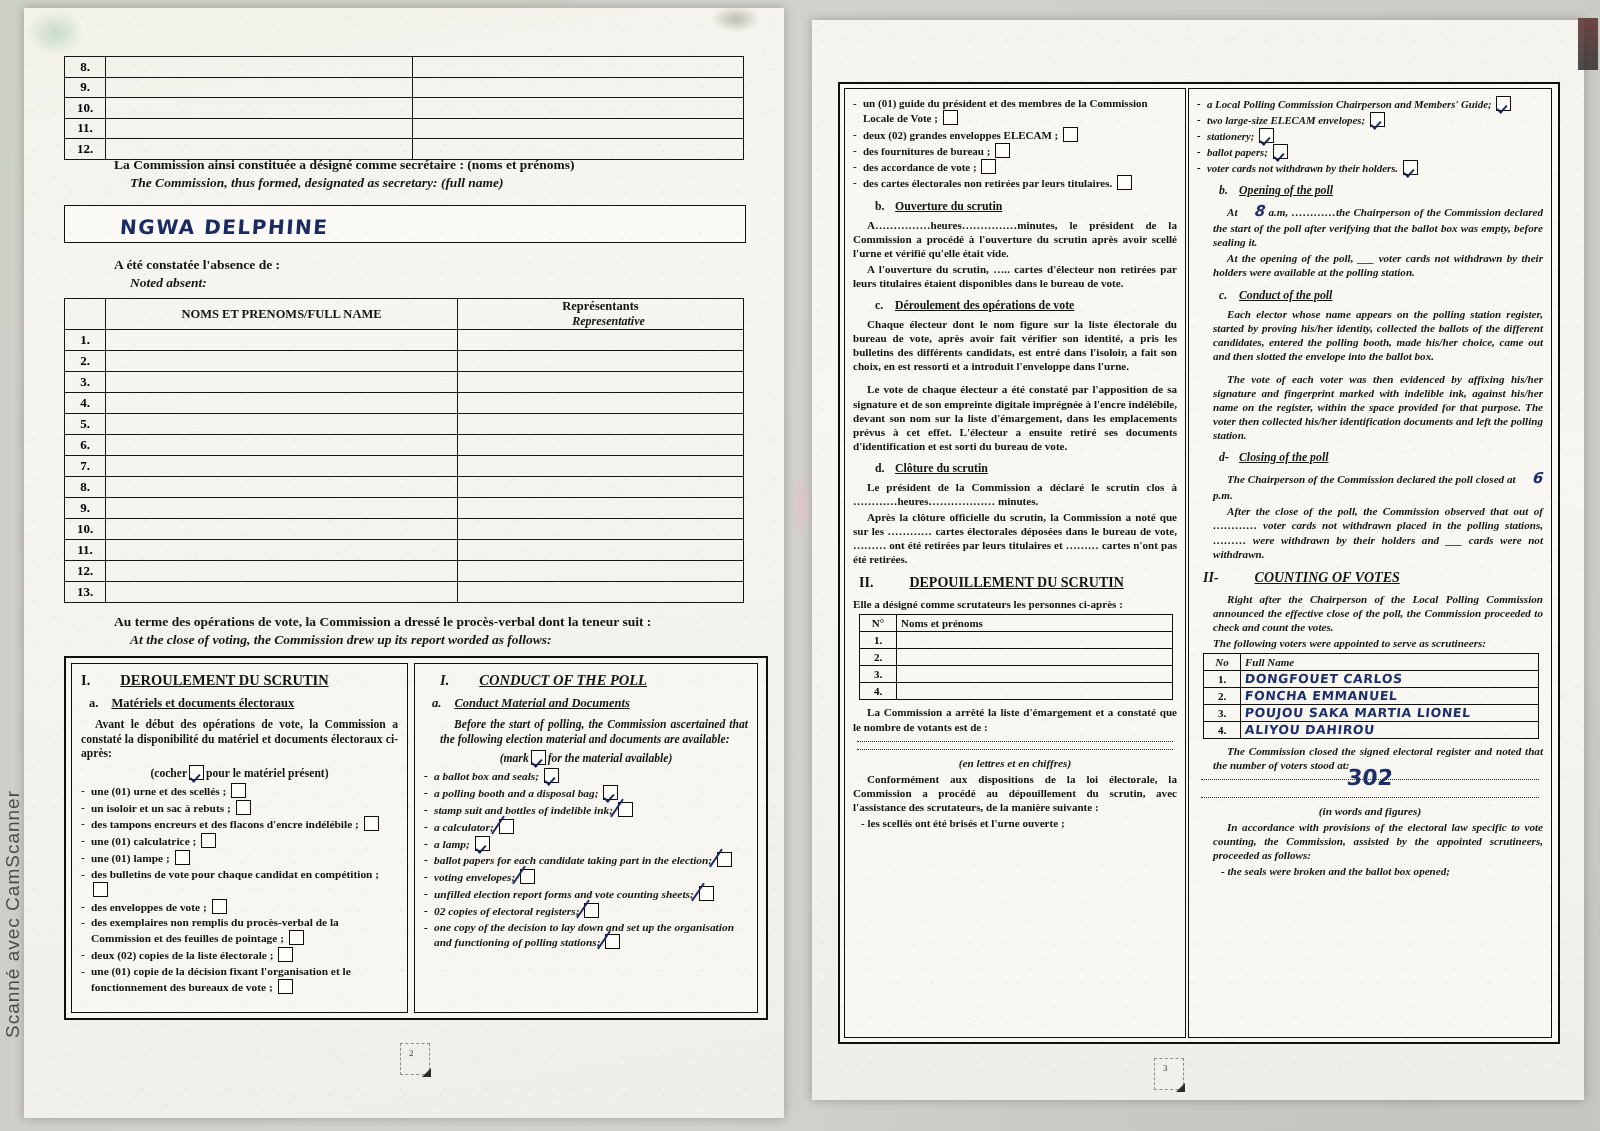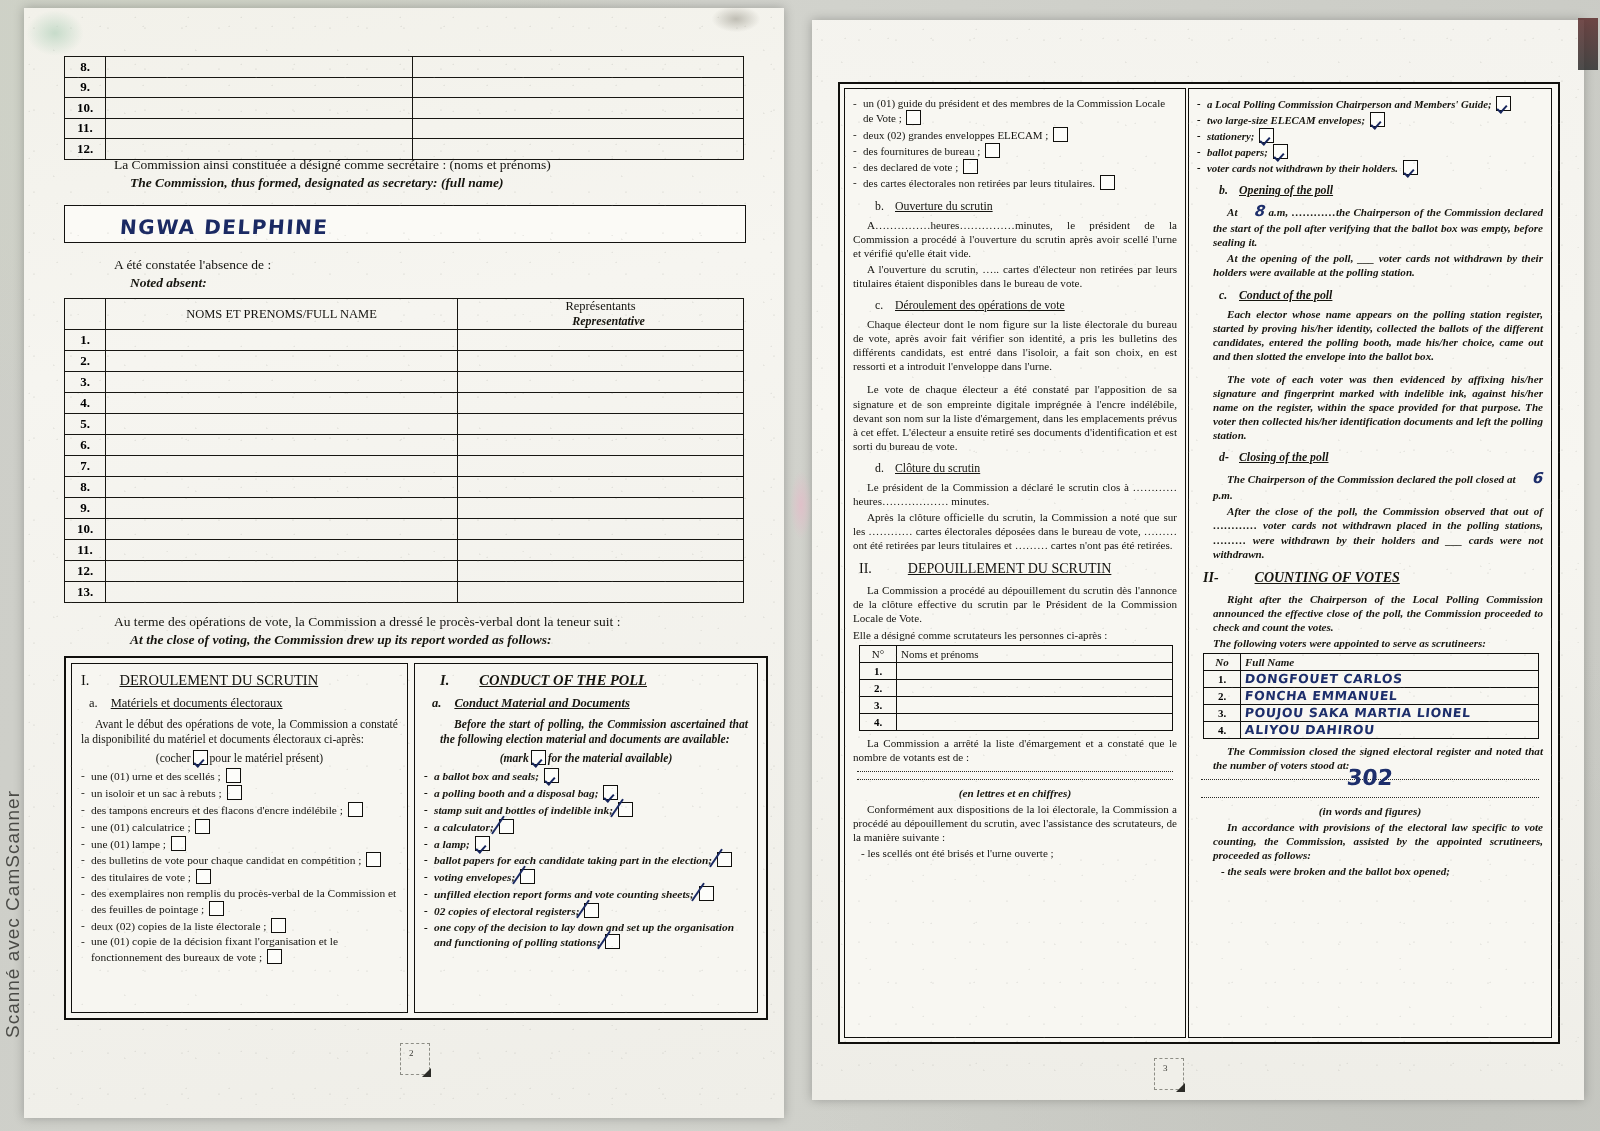--- a/index.html
+++ b/index.html
@@ -30,21 +30,21 @@
   .noise{position:absolute;inset:0;pointer-events:none;opacity:.16;
     background-image:
       radial-gradient(circle at 10% 20%, #8a8a82 0.6px, transparent 1px),
       radial-gradient(circle at 42% 67%, #96968c 0.6px, transparent 1px),
       radial-gradient(circle at 77% 31%, #8f8f86 0.5px, transparent 1px),
       radial-gradient(circle at 61% 88%, #9a9a90 0.6px, transparent 1px),
       radial-gradient(circle at 27% 49%, #8d8d84 0.5px, transparent 1px);
     background-size:53px 47px,71px 63px,43px 59px,89px 79px,37px 41px;}
 
   
-  .fr{font-family:"Liberation Serif",serif;font-weight:normal;color:#14130f;}
+  .fr{font-family:"Liberation Serif",serif;font-weight:bold;color:#14130f;}
   .en{font-family:"Liberation Serif",serif;font-style:italic;font-weight:bold;color:#16150f;margin-left:16px;}
   .just{text-align:justify;}
   .u{text-decoration:underline;}
 
   
   table.grid{border-collapse:collapse;width:100%;}
   table.grid td,table.grid th{border:1px solid #171612;height:17px;padding:0 3px;}
   .numcol{width:34px;text-align:center;font-weight:bold;font-size:13px;}
 
   
@@ -283,21 +283,21 @@
           <div class="centernote fr">
             <span>(cocher</span><span class="cb tick"></span><span>pour le matériel présent)</span>
           </div>
           <ul class="items fr" id="items-fr">
               <li><span>une (01) urne et des scellés ; </span><span class="cb"></span></li>
               <li><span>un isoloir et un sac à rebuts ; </span><span class="cb"></span></li>
               <li><span>des tampons encreurs et des flacons d'encre indélébile ; </span><span class="cb"></span></li>
               <li><span>une (01) calculatrice ; </span><span class="cb"></span></li>
               <li><span>une (01) lampe ; </span><span class="cb"></span></li>
               <li><span>des bulletins de vote pour chaque candidat en compétition ; </span><span class="cb"></span></li>
-              <li><span>des titulaires de vote ; </span><span class="cb"></span></li>
+              <li><span>des enveloppes de vote ; </span><span class="cb"></span></li>
               <li><span>des exemplaires non remplis du procès-verbal de la Commission et des feuilles de pointage ; </span><span class="cb"></span></li>
               <li><span>deux (02) copies de la liste électorale ; </span><span class="cb"></span></li>
               <li><span>une (01) copie de la décision fixant l'organisation et le fonctionnement des bureaux de vote ; </span><span class="cb"></span></li>
             </ul>
         </div>
       </div>
 
       <div class="col r">
         <div class="colpad">
           <div class="romhdr en">
@@ -339,21 +339,21 @@
   <div class="pg-inner">
 
     <div id="rframe">
 
       <div class="rcol l">
         <div class="rpad">
           <ul class="items fr" id="mat-fr" style="font-size:11px">
               <li><span>un (01) guide du président et des membres de la Commission Locale de Vote ; </span><span class="cb"></span></li>
               <li><span>deux (02) grandes enveloppes ELECAM ; </span><span class="cb"></span></li>
               <li><span>des fournitures de bureau ; </span><span class="cb"></span></li>
-              <li><span>des declared de vote ; </span><span class="cb"></span></li>
+              <li><span>des accordance de vote ; </span><span class="cb"></span></li>
               <li><span>des cartes électorales non retirées par leurs titulaires. </span><span class="cb"></span></li>
             </ul>
 
           <div class="rsub fr">
             <span class="lt">b.</span><span class="u">Ouverture du scrutin</span>
           </div>
           <div class="rpara fr">A……………heures……………minutes, le président de la Commission a procédé à l'ouverture du scrutin après avoir scellé l'urne et vérifié qu'elle était vide.</div>
           <div class="rpara fr">A l'ouverture du scrutin, ….. cartes d'électeur non retirées par leurs titulaires étaient disponibles dans le bureau de vote.</div>
 
           <div class="rsub fr">
@@ -365,21 +365,20 @@
           <div class="rsub fr">
             <span class="lt">d.</span><span class="u">Clôture du scrutin</span>
           </div>
           <div class="rpara fr">Le président de la Commission a déclaré le scrutin clos à …………heures……………… minutes.</div>
           <div class="rpara fr">Après la clôture officielle du scrutin, la Commission a noté que sur les ………… cartes électorales déposées dans le bureau de vote, ……… ont été retirées par leurs titulaires et ……… cartes n'ont pas été retirées.</div>
 
           <div class="bigh fr">
             <span>II.</span>
             <span class="u">DEPOUILLEMENT DU SCRUTIN</span>
           </div>
-          <div class="rpara fr">La Commission a procédé au dépouillement du scrutin dès l'annonce de la clôture effective du scrutin par le Président de la Commission Locale de Vote.</div>
           <div class="rpara fr ni">Elle a désigné comme scrutateurs les personnes ci-après :</div>
 
           <table class="mini">
             <thead>
               <tr>
                 <th class="fr" style="width:28px;text-align:center">N°</th>
                 <th class="fr">Noms et prénoms</th>
               </tr>
             </thead>
             <tbody id="scr-fr">

